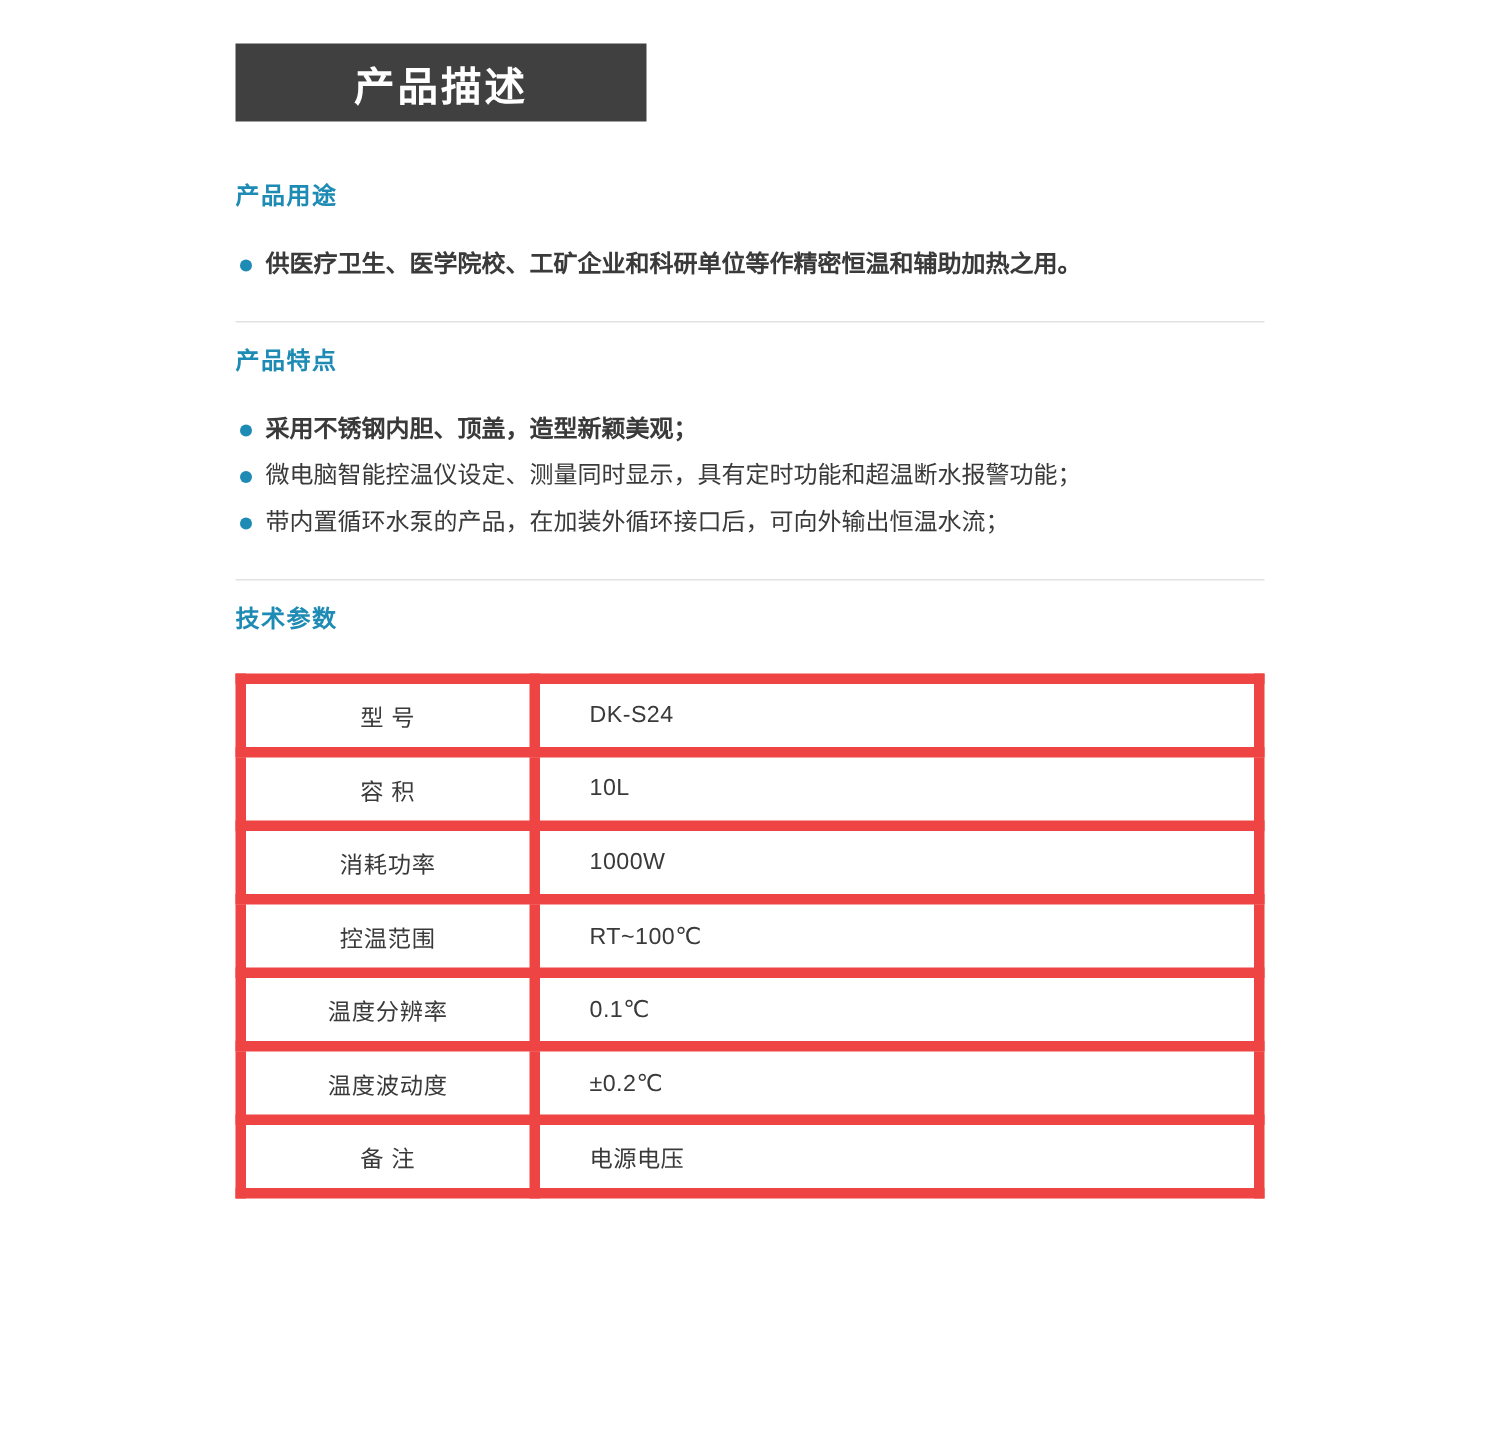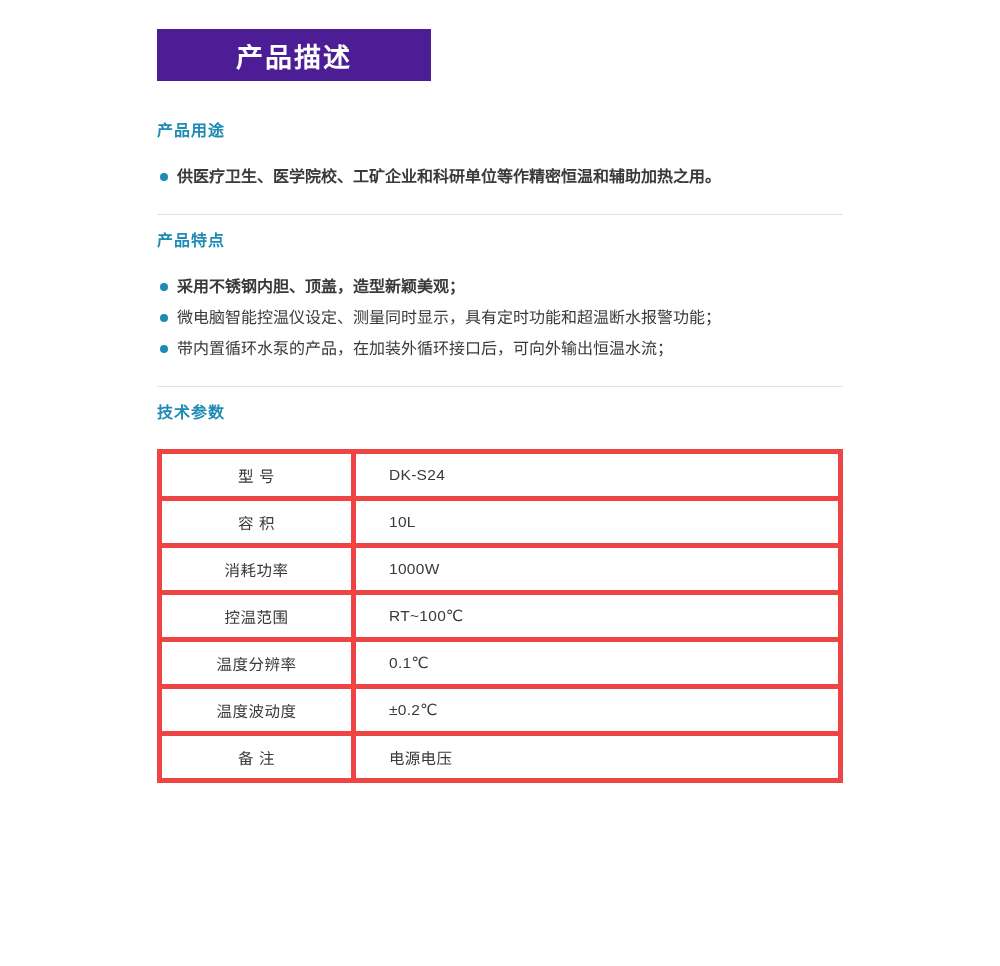--- a/index.html
+++ b/index.html
@@ -22,21 +22,21 @@
     padding: 0;
     position: relative;
   }
   
   .banner {
     position: absolute;
     left: 157px;
     top: 29px;
     width: 274px;
     height: 52px;
-    background: #4c1d95;
+    background: #404040;
     display: flex;
     align-items: center;
     justify-content: center;
   }
   .banner-title {
     color: #ffffff;
     font-size: 27px;
     font-weight: bold;
     letter-spacing: 2px;
   }
@@ -94,21 +94,21 @@
   
   .spec-wrap {
     margin-top: 26px;
   }
   table.spec {
     border-collapse: collapse;
     width: 686px;
     table-layout: fixed;
   }
   table.spec td {
-    border: 5px solid #ef4444;
+    border: 7px solid #ef4444;
     height: 40px;
     font-size: 15.5px;
     color: #3a3a3a;
   }
   td.label {
     width: 181px;
     text-align: center;
     padding: 0 4px;
     letter-spacing: 0.5px;
   }

